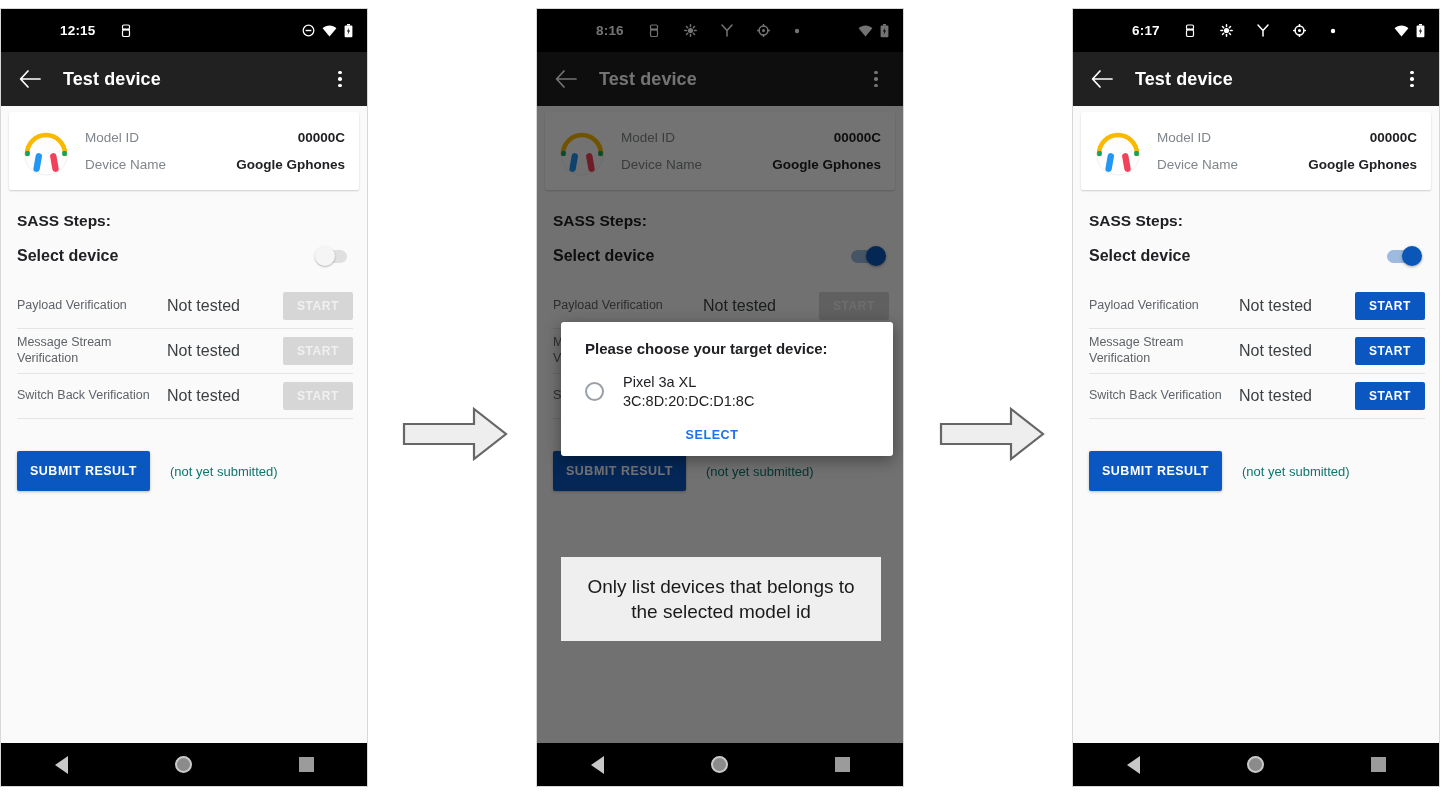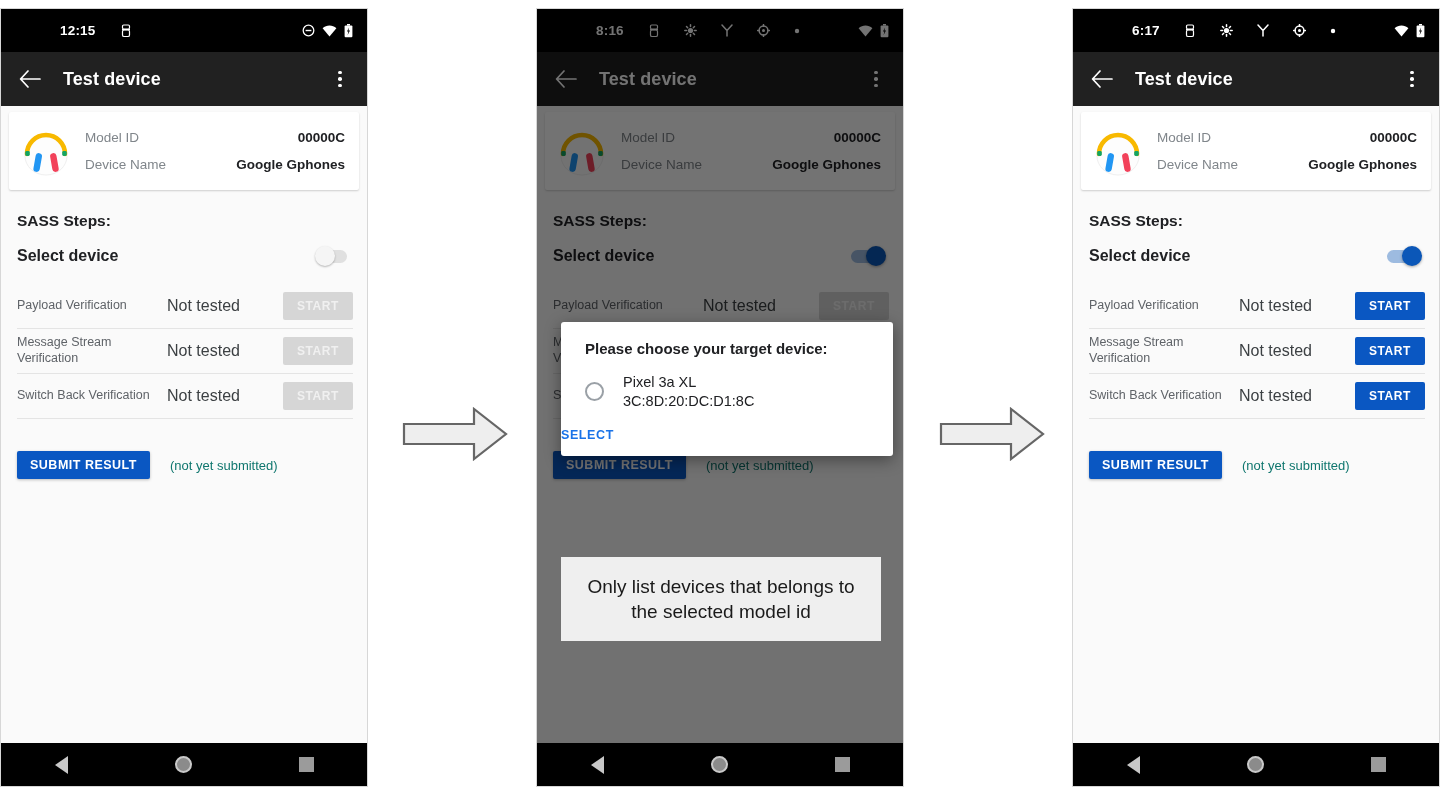--- a/index.html
+++ b/index.html
@@ -140,21 +140,21 @@
     background: #d6d6d6; color: #f0f0f0;
     font-size: 12px; font-weight: bold; letter-spacing: .6px;
     font-family: "Liberation Sans", sans-serif;
     cursor: default;
   }
   .start-btn.enabled { background: #0a57c2; color: #ffffff; }
 
   
   .submit-row { display: flex; align-items: center; padding: 32px 0 0 16px; }
   .submit-btn {
-    height: 28px; padding: 0 13px; border: none; border-radius: 2px;
+    height: 40px; padding: 0 13px; border: none; border-radius: 2px;
     background: #0a57c2; color: #ffffff;
     font-size: 12.5px; font-weight: bold; letter-spacing: .5px;
     font-family: "Liberation Sans", sans-serif;
     box-shadow: 0 1px 3px rgba(0,0,0,.25);
     cursor: pointer;
   }
   .submit-note { margin-left: 20px; color: #0f766e; font-size: 13px; }
 
   
   .navbar {
@@ -199,21 +199,21 @@
   }
   .radio {
     width: 19px; height: 19px; border-radius: 50%;
     border: 2px solid #9aa0a6;
     flex: 0 0 19px;
   }
   .opt-texts { margin-left: 19px; line-height: 1.28; }
   .opt-name { font-size: 14.5px; color: #202124; }
   .opt-addr { font-size: 14.5px; color: #202124; }
   .dialog-actions {
-    display: flex; justify-content: flex-start;
+    display: flex; justify-content: center;
     padding: 14px 30px 8px 0;
   }
   .dialog-select {
     background: transparent; border: none;
     color: #1a73e8; font-size: 12.5px; font-weight: bold;
     letter-spacing: .6px; font-family: "Liberation Sans", sans-serif;
     cursor: pointer;
   }
 
   

